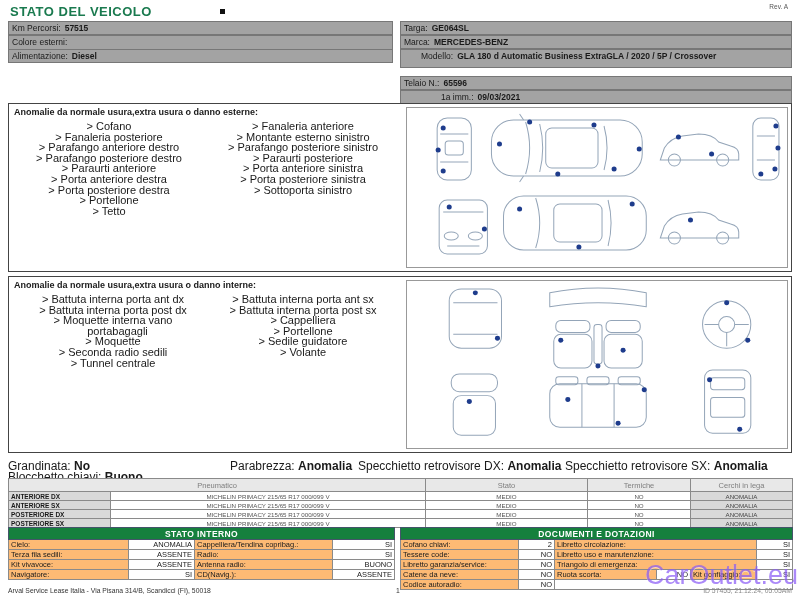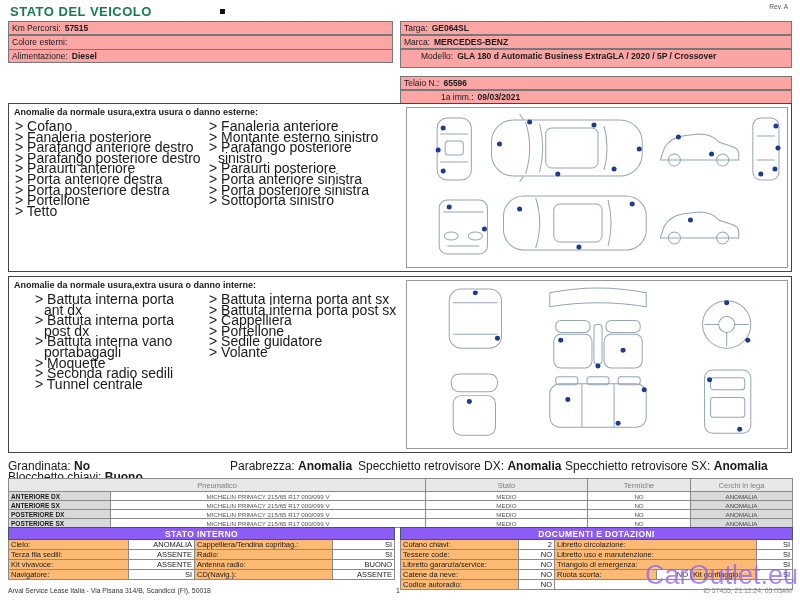--- a/index.html
+++ b/index.html
@@ -9,29 +9,29 @@
     background:#fff; color:#1a1a1a; position:relative; overflow:hidden;
   }
   .page { position:absolute; inset:0; background:#fff; }
 
   
   .title { position:absolute; left:10px; top:4px; font-size:13px; font-weight:bold; color:#1a7a4f; letter-spacing:.5px; }
   .title-sq { position:absolute; left:220px; top:9px; width:5px; height:5px; background:#111; }
   .rev { position:absolute; right:12px; top:3px; font-size:6.5px; color:#555; }
 
   
-  .field { position:absolute; border:1px solid #777; background:#fca5a5; font-size:8.5px;
+  .field { position:absolute; border:1px solid #777; background:#a3a3a3; font-size:8.5px;
            padding:1px 3px; display:flex; gap:4px; align-items:flex-start; line-height:10px; }
   .field .lbl { white-space:nowrap; }
   .field .val { font-weight:bold; }
 
   
   .panel { position:absolute; left:8px; width:784px; border:1px solid #444; background:#fff; }
   .panel-title { position:absolute; left:5px; top:3px; font-size:9px; font-weight:bold; }
-  .col { position:absolute; top:17px; font-size:14px; line-height:10.6px; }
+  .col { position:absolute; top:17px; font-size:11px; line-height:10.6px;text-align:center; }
   .c1 { left:6px; width:188px; }
   .c2 { left:200px; width:188px; }
   .panel-int .c1 { width:156px;margin-left:20px; }
   .li { padding-left:9px; text-indent:-9px; }
   .li::before { content:"> "; }
   .diagram { position:absolute; right:3px; top:3px; bottom:3px; width:382px; border:1px solid #999; background:#fff; }
   .diagram svg { display:block; width:100%; height:100%; }
 
   
   .checks { position:absolute; left:8px; top:459px; width:784px; height:20px; font-size:12px; }
@@ -45,21 +45,21 @@
   .tyres { position:absolute; left:8px; top:478px; width:784px; }
   .tyres th, .tyres td { border:1px solid #8a8a8a; overflow:hidden; white-space:nowrap; }
   .tyres th { background:#e8e8e8; color:#7e7e7e; font-size:7.5px; font-weight:normal; height:13px; text-align:center; }
   .tyres td { height:9px; }
   .tyres .pos { background:#d9d9d9; font-weight:bold; font-size:6.5px; padding-left:2px; }
   .tyres .desc, .tyres .med, .tyres .ter { text-align:center; font-size:6.2px; color:#555; }
   .tyres .cer { background:#d9d9d9; text-align:center; font-size:6.2px; color:#444; }
 
   
   .bt { position:absolute; top:527px; font-size:7.5px; }
-  .bt th { background:#8b5cf6; border:1px solid #44546a; color:#fff; font-size:8.5px; font-weight:bold;
+  .bt th { background:#15803d; border:1px solid #44546a; color:#fff; font-size:8.5px; font-weight:bold;
            height:12px; text-align:center; letter-spacing:.4px; }
   .bt td { border:1px solid #8a8a8a; overflow:hidden; white-space:nowrap; }
   .bt-left { left:8px; width:386px; }
   .bt-left td { height:10px; }
   .bt-right { left:400px; width:392px; }
   .bt-right td { height:9px; }
   .bt .l { background:#fdba74; padding-left:2px; }
   .bt .v { text-align:right; padding-right:2px; background:#fff; }
 
   
@@ -209,21 +209,21 @@
         </g>
       </svg>
     </div>
   </div>
 
   <div class="panel panel-int" style="top:276px;height:177px;">
     <div class="panel-title">Anomalie da normale usura,extra usura o danno interne:</div>
     <div class="col c1">
       <div class="li">Battuta interna porta ant dx</div>
       <div class="li">Battuta interna porta post dx</div>
-      <div class="li">Battuta interna vano portabagagli</div>
+      <div class="li">Moquette interna vano portabagagli</div>
       <div class="li">Moquette</div>
       <div class="li">Seconda radio sedili</div>
       <div class="li">Tunnel centrale</div>
     </div>
     <div class="col c2">
       <div class="li">Battuta interna porta ant sx</div>
       <div class="li">Battuta interna porta post sx</div>
       <div class="li">Cappelliera</div>
       <div class="li">Portellone</div>
       <div class="li">Sedile guidatore</div>

